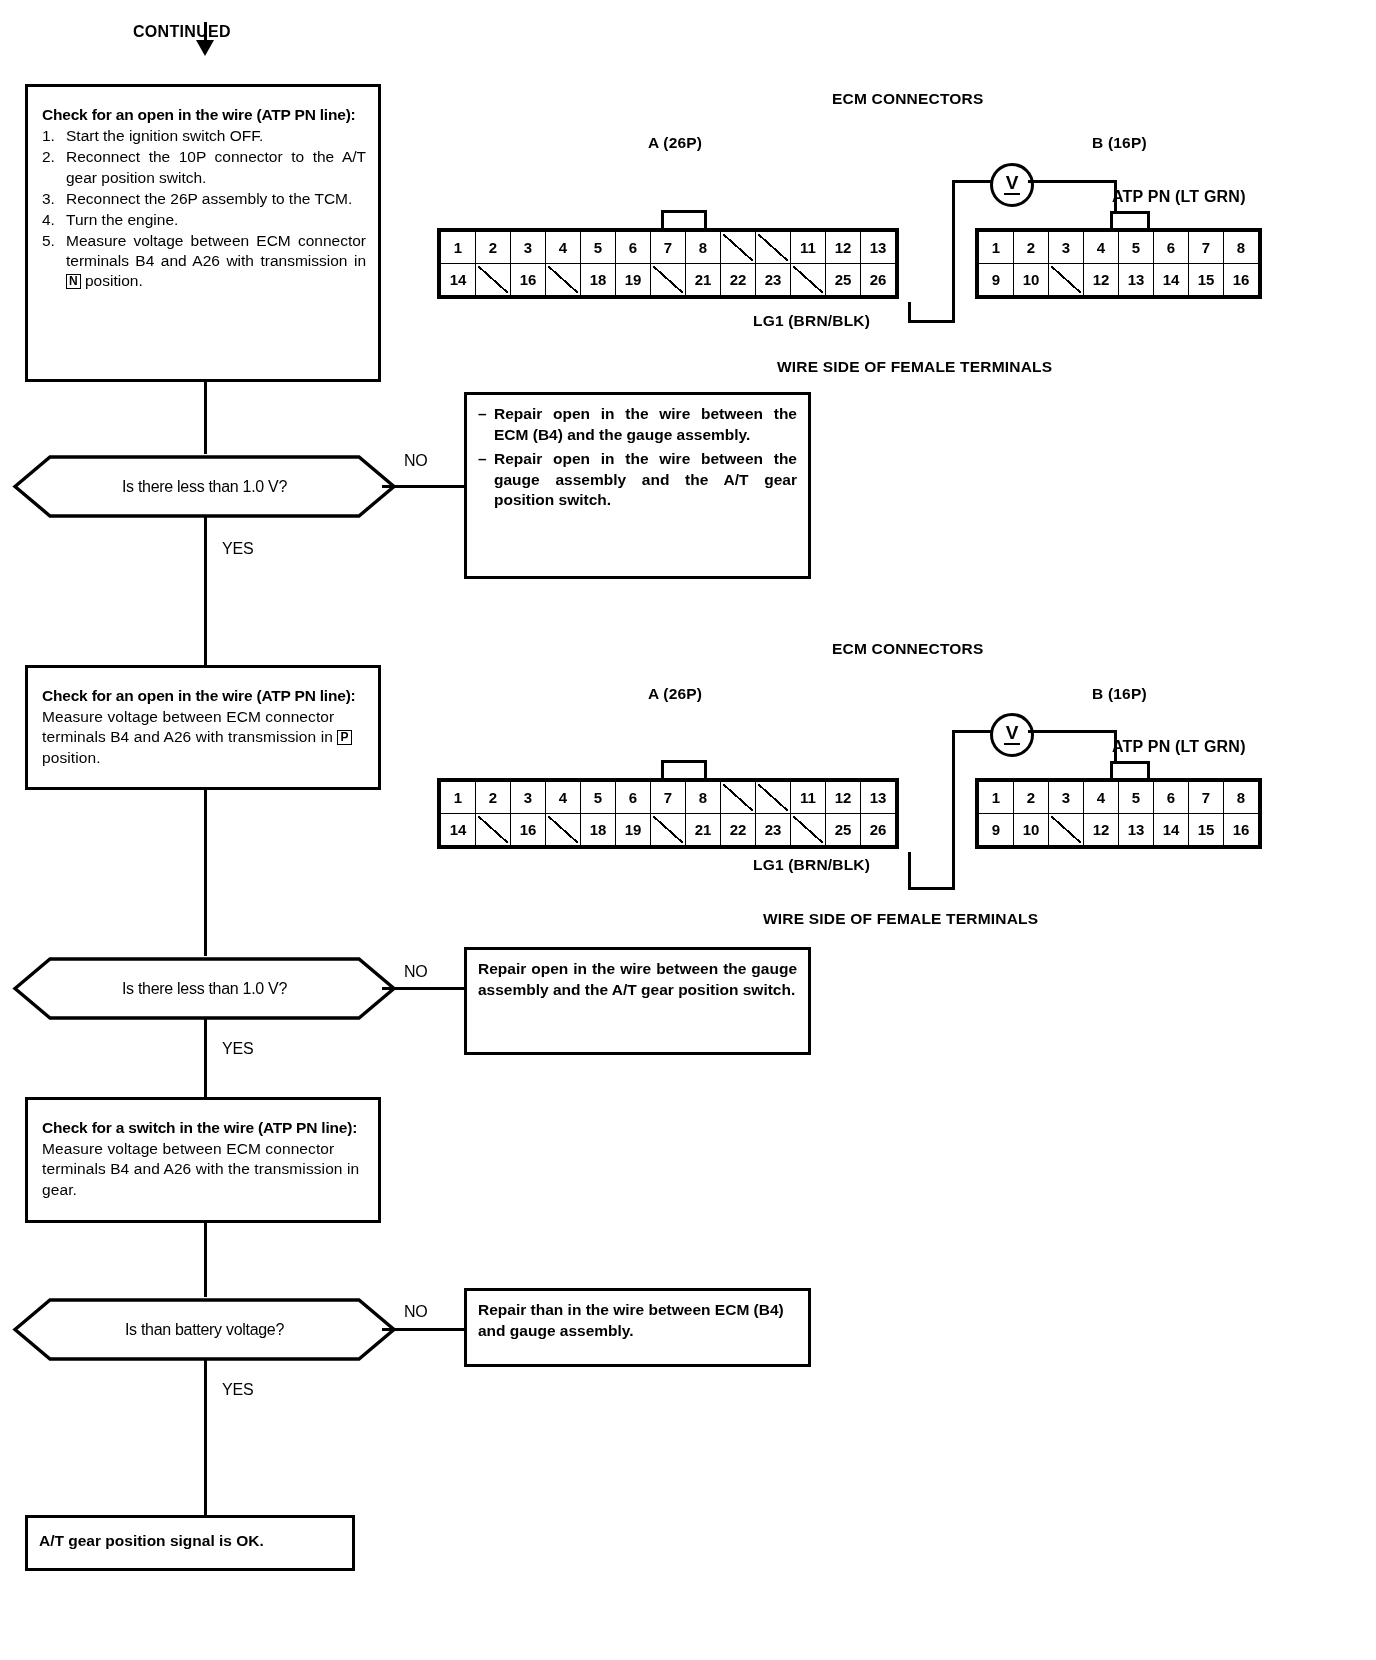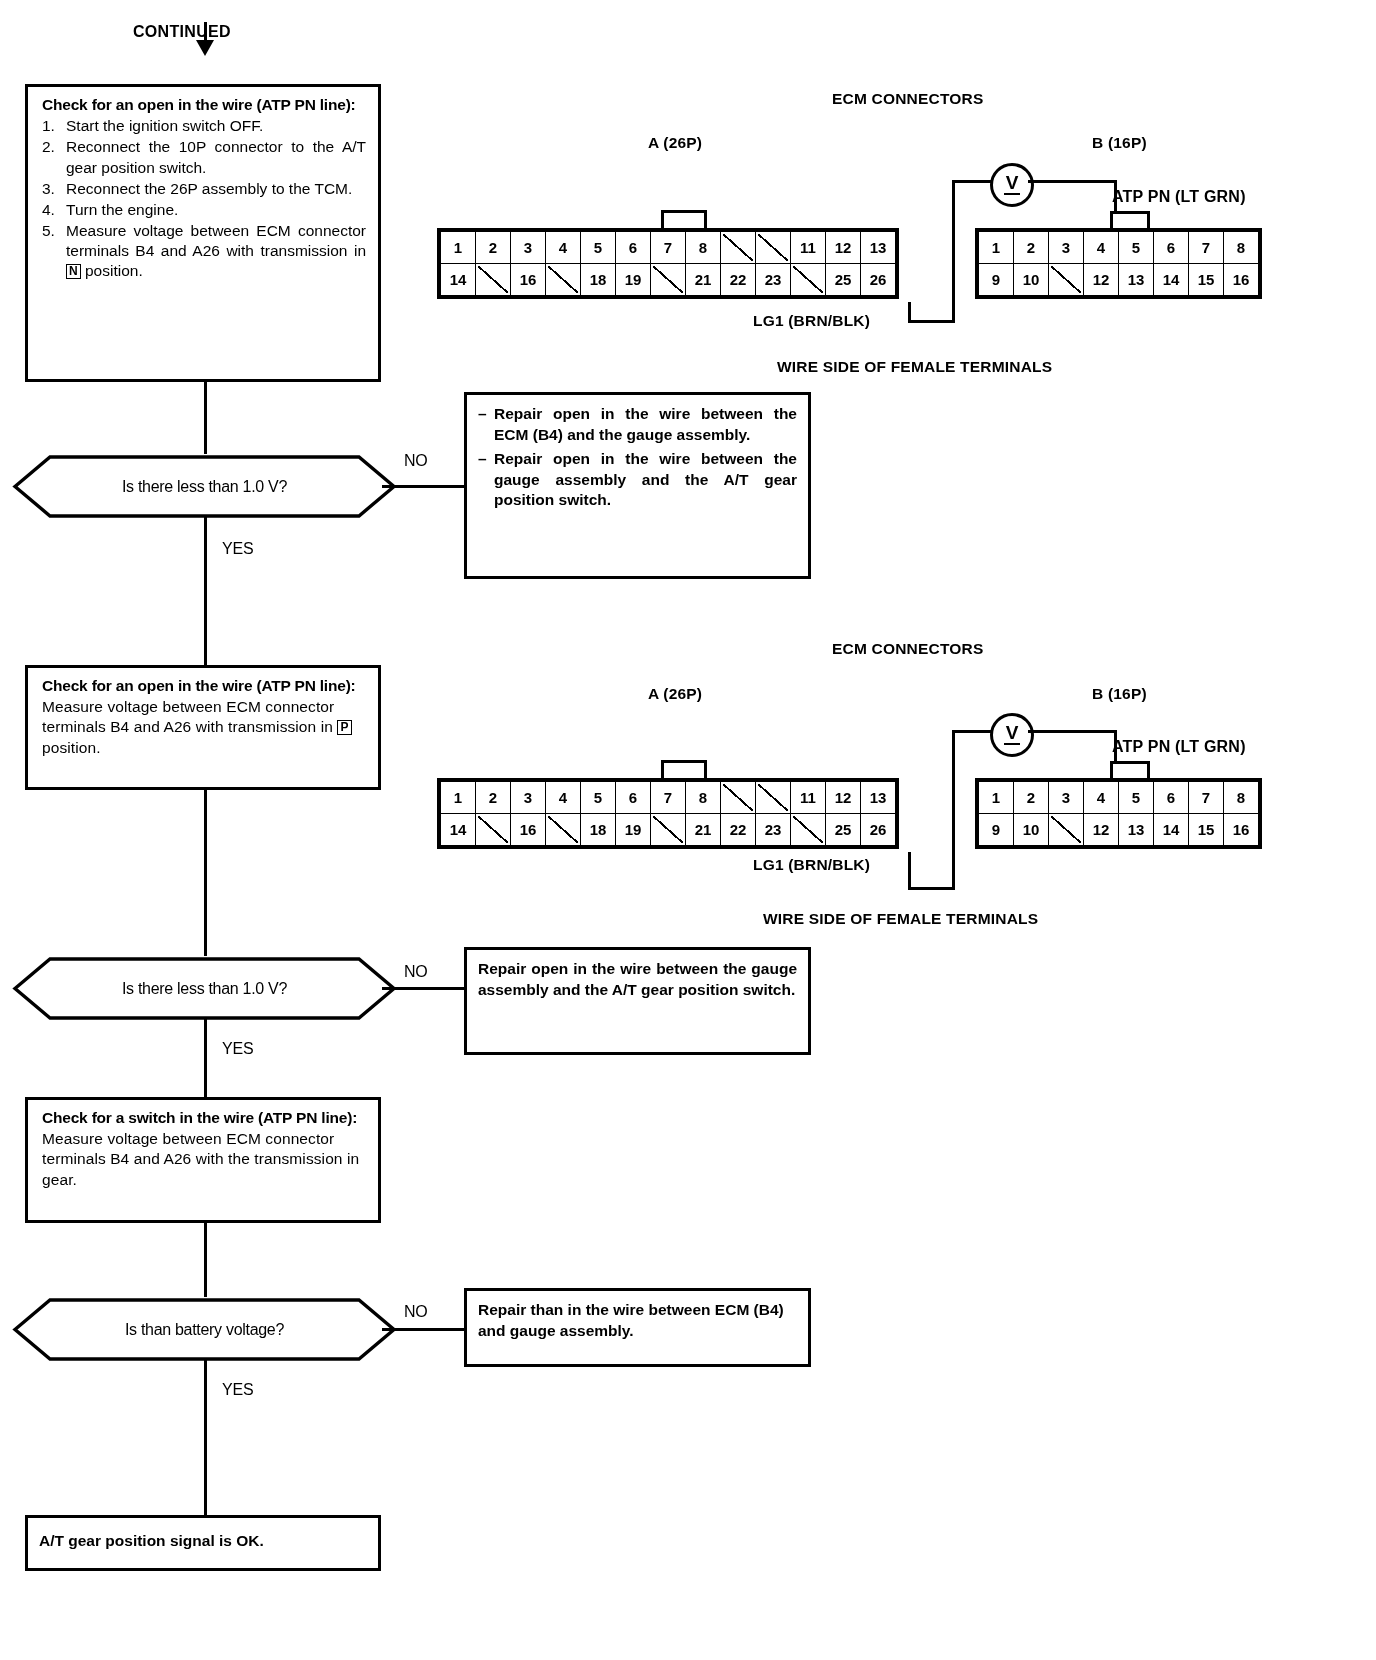--- a/index.html
+++ b/index.html
@@ -5,21 +5,21 @@
   html,body{margin:0;padding:0;background:#ffffff;}
   body{
     width:1376px;height:1660px;position:relative;overflow:hidden;
     font-family:"Liberation Sans", sans-serif;color:#000;
   }
 
   
   .proc-box{
     position:absolute;border:3px solid #000;background:#fff;box-sizing:border-box;
   }
-  .proc-inner{padding:8px 12px 8px 14px;}
+  .proc-inner{padding:18px 12px 8px 14px;}
   .bold-head{font-weight:bold;font-size:15.5px;line-height:1.24;letter-spacing:-0.2px;}
   .body-txt{font-size:15.5px;line-height:1.3;letter-spacing:.1px;}
   .num-list{list-style:none;margin:2px 0 0 0;padding:0;}
   .num-list li{display:flex;font-size:15.5px;line-height:1.3;margin-bottom:1px;}
   .num-list li .n{width:24px;flex:none;}
   .num-list li .t{flex:1;text-align:justify;}
   .boxed-letter{
     display:inline-block;border:1.6px solid #000;padding:0 2px;font-size:12px;
     font-weight:bold;line-height:1.05;vertical-align:1px;font-family:"Liberation Sans",sans-serif;
   }
@@ -362,15 +362,15 @@
 </div>
 <div class="hline" style="left:382px;top:1328px;width:82px;"></div>
 <div class="lbl" style="left:404px;top:1303px;">NO</div>
 <div class="vline" style="left:204px;top:1359px;height:156px;"></div>
 <div class="lbl" style="left:222px;top:1381px;">YES</div>
 
 <div class="result-box" style="left:464px;top:1288px;width:347px;height:79px;">
   <div class="result-inner" style="text-align:left;">Repair than in the wire between ECM (B4) and gauge assembly.</div>
 </div>
 
-<div class="proc-box" style="left:25px;top:1515px;width:356px;height:56px;">
+<div class="proc-box" style="left:25px;top:1515px;width:330px;height:56px;">
   <div class="result-inner" style="padding-top:13px;">A/T gear position signal is OK.</div>
 </div>
 
 </body></html>

